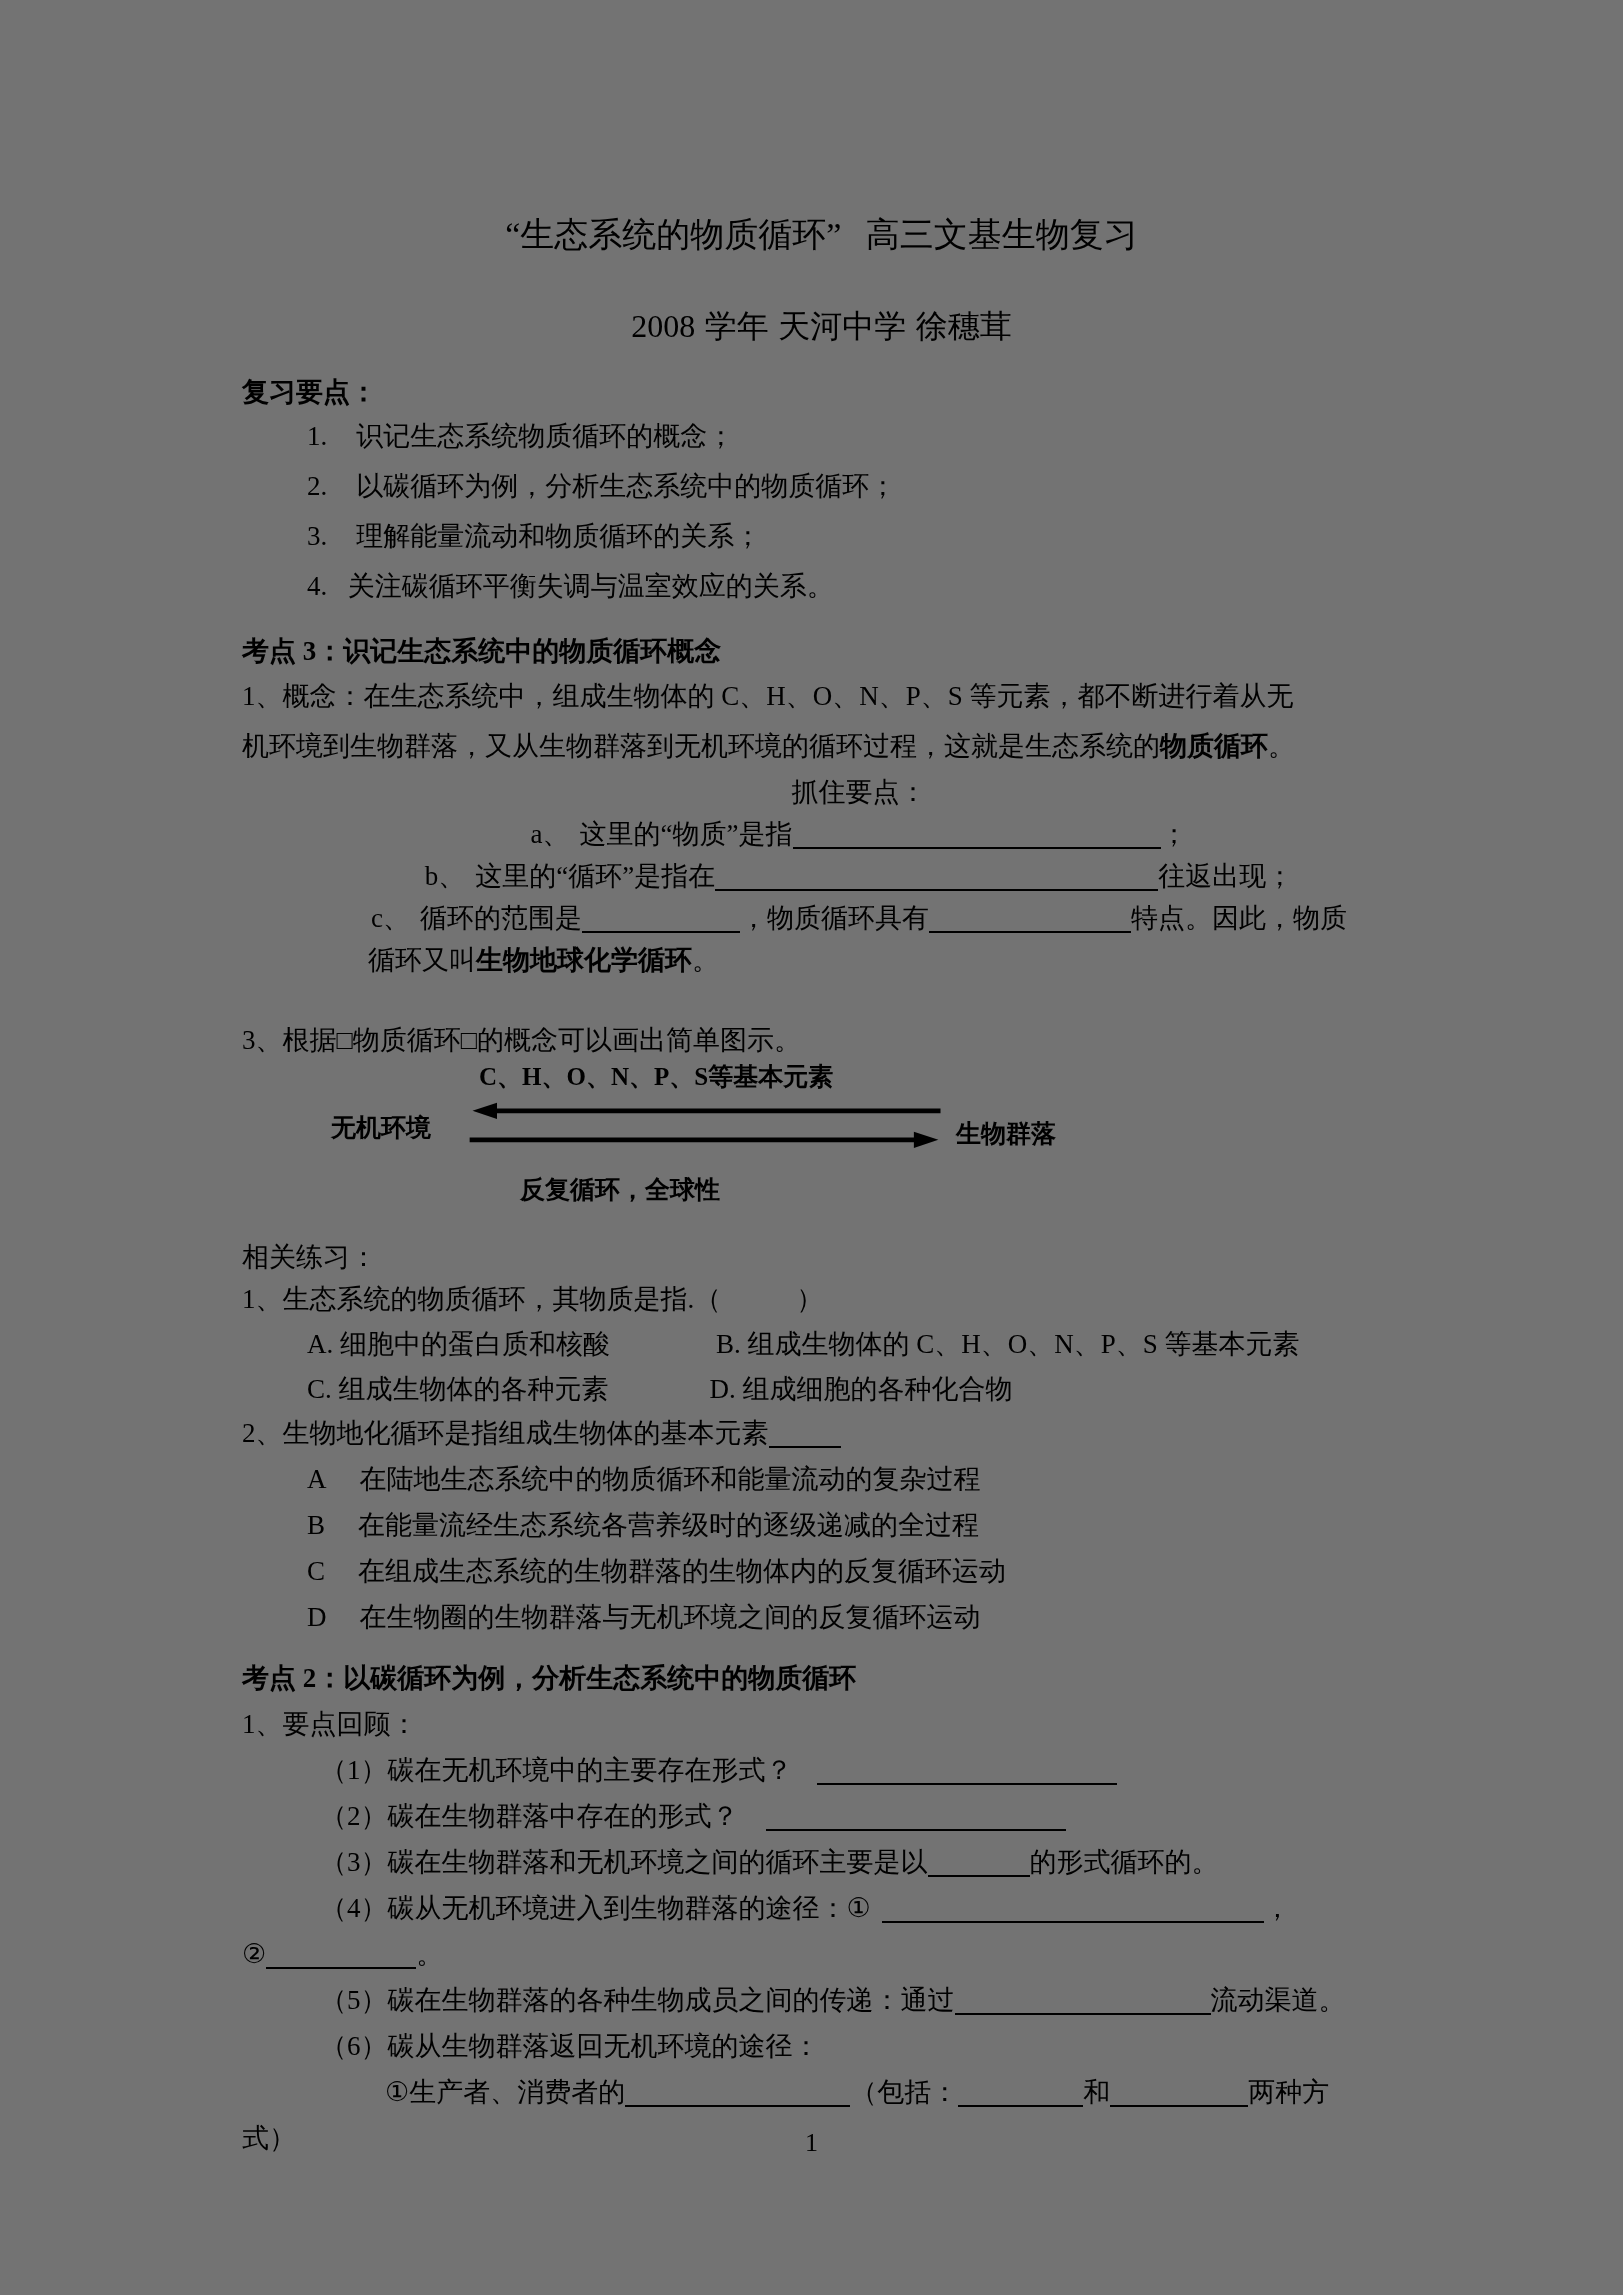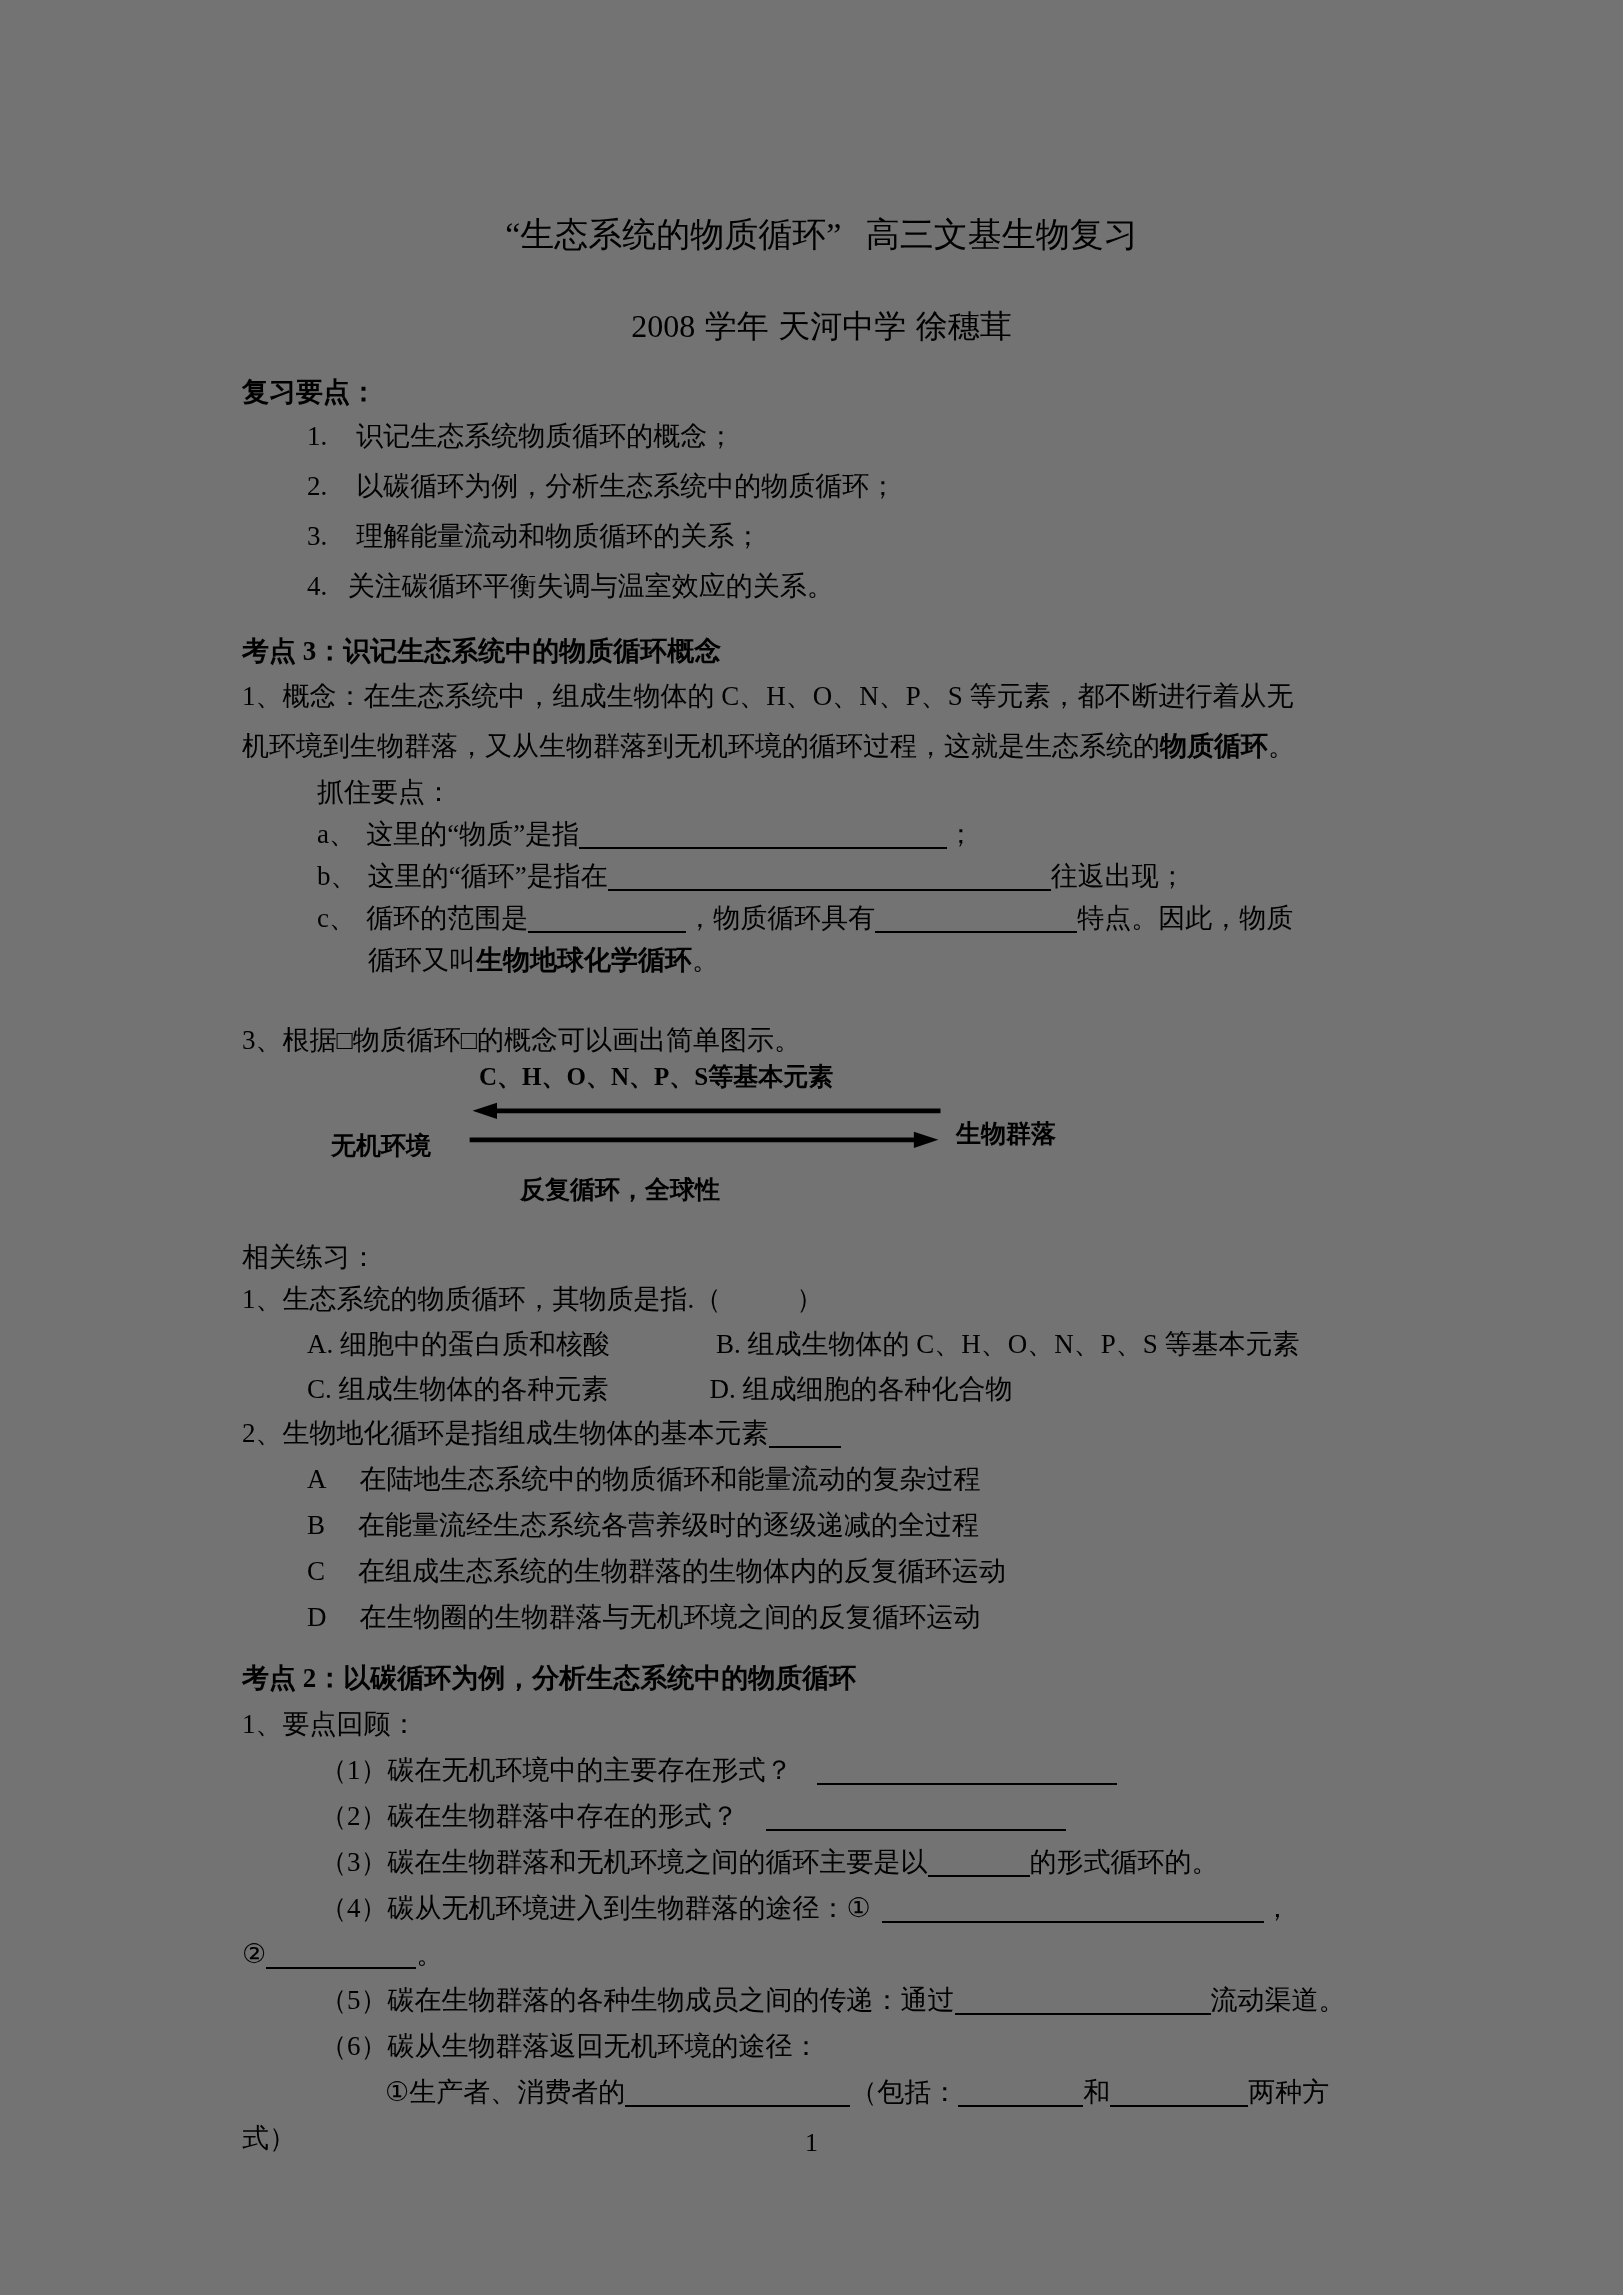--- a/index.html
+++ b/index.html
@@ -14,39 +14,39 @@
   }
   .content{position:absolute;left:242px;top:0;width:1159px;}
   .line{font-size:27px;line-height:42px;height:42px;white-space:nowrap;}
   .lh56{line-height:38px;height:38px;}
   .lh58{line-height:40px;height:40px;}
   .lh64{line-height:44px;height:44px;}
   .lh66{line-height:45px;height:45px;}
   .lh68{line-height:46px;height:46px;}
   .lh74{line-height:50px;height:50px;}
   .lvl1{padding-left:65px;}
-  .lvl2{padding-left:75px;}
+  .lvl2{padding-left:75px;text-align:center;}
   .lvl3{padding-left:78px;}
   .lvl4{padding-left:126px;}
   .lvl5{padding-left:143px;}
   .mt22{margin-top:15px;}
   .mt28{margin-top:19px;}
   .mt30{margin-top:20.5px;}
   .mt36{margin-top:24.5px;}
   .mt56{margin-top:38px;}
   .title{font-size:34px;line-height:48px;height:48px;text-align:center;margin-top:211px;white-space:nowrap;}
   .subtitle{font-size:32px;line-height:44px;height:44px;text-align:center;margin-top:45px;white-space:nowrap;}
   b{font-weight:700;}
   .blank{display:inline-block;border-bottom:2.7px solid #000;height:27px;vertical-align:-5.5px;}
   .gap{display:inline-block;height:0.7px;}
   .diagram{position:relative;height:157px;font-size:25px;font-weight:700;}
   .dg-abs{position:absolute;white-space:nowrap;line-height:31px;}
   .dg-top-label{left:237px;top:0;}
   .dg-arrow-left{left:230px;top:41px;}
-  .dg-left-node{left:89px;top:69px;}
+  .dg-left-node{left:89px;top:51px;}
   .dg-arrow-right{left:227px;top:70px;}
   .dg-right-node{left:714px;top:57px;}
   .dg-bottom-label{left:278px;top:113px;}
   .pageno{position:absolute;top:2126px;left:0;width:100%;text-align:center;font-size:26px;line-height:33px;}
 </style>
 </head>
 <body>
 
 <div class="page">
   <div class="content">

